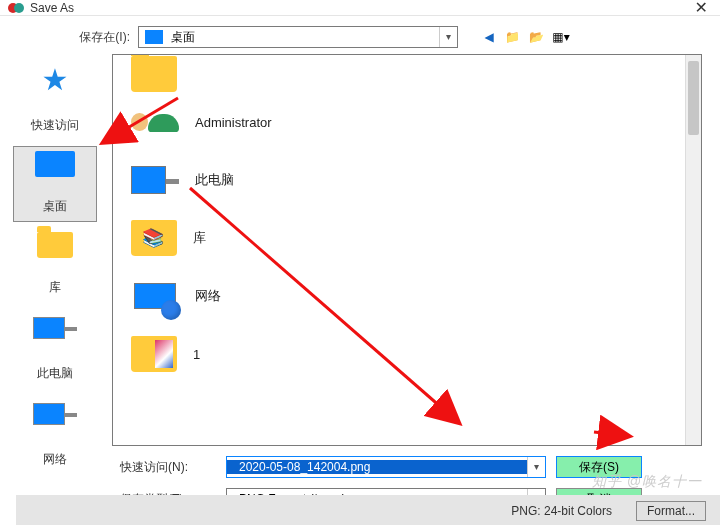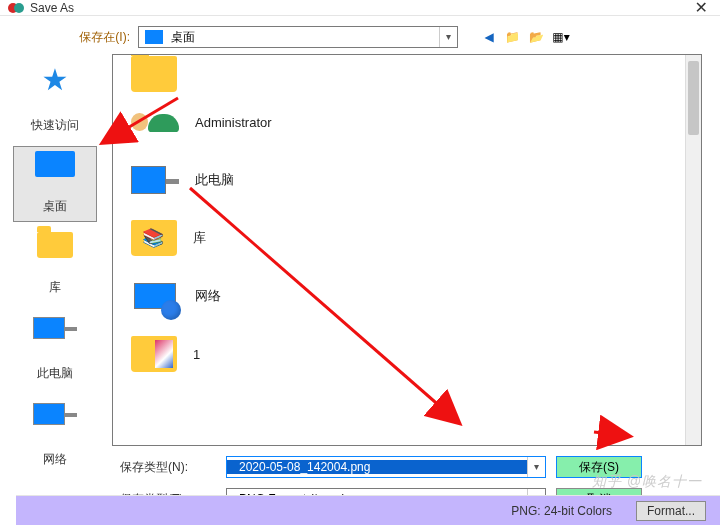--- a/index.html
+++ b/index.html
@@ -7,21 +7,21 @@
 
   
   .titlebar { height: 16px; display: flex; align-items: center; padding: 0 8px; border-bottom: 1px solid #e5e5e5; }
   .titlebar .app-icon { width: 16px; height: 16px; margin-right: 6px; }
   .titlebar .title { font-size: 12px; color: #333; flex: 0 0 auto; }
   .titlebar .spacer { flex: 1; }
   .titlebar .close { font-size: 16px; font-family: Arial; color: #333; cursor: pointer; padding: 0 4px; }
 
   
   .toprow { display: flex; align-items: center; padding: 10px 18px 6px 50px; gap: 8px; }
-  .toprow .lbl { font-size: 12px; color: #a16207; width: 80px; text-align: right; }
+  .toprow .lbl { font-size: 12px; color: #404040; width: 80px; text-align: right; }
   .lookin-combo { display: flex; align-items: center; border: 1px solid #7a7a7a; height: 22px; width: 320px; background: #fff; }
   .lookin-combo .desktop-iconlet { width: 18px; height: 14px; background: #0a84ff; margin: 0 6px; }
   .lookin-combo .txt { flex: 1; font-size: 12px; padding-left: 2px; }
   .lookin-combo .drop { width: 18px; text-align: center; font-size: 10px; color: #555; border-left: 1px solid #ccc; line-height: 20px; }
   .nav-icons { display: flex; gap: 6px; margin-left: 14px; }
   .nav-icons span { width: 18px; height: 18px; display: inline-flex; align-items: center; justify-content: center; font-size: 12px; }
 
   
   .main { display: flex; height: 392px; }
   .sidebar { width: 110px; padding-top: 6px; display: flex; flex-direction: column; align-items: center; gap: 6px; }
@@ -67,21 +67,21 @@
   .brow .blbl { width: 96px; font-size:12px; color:#333; }
   .combo { display:flex; align-items:center; border:1px solid #0a84ff; background:#fff; height:22px; width:320px; font-family: Consolas, monospace; font-size:12px; }
   .combo.plain { border-color:#7a7a7a; }
   .combo .cval { flex:1; padding:0 12px; }
   .combo .cval.sel { background:#0a63ce; color:#fff; }
   .combo .cdrop { width:18px; text-align:center; font-size:10px; color:#555; border-left:1px solid #ccc; line-height:20px; }
   .btn { width:86px; height:22px; border:1px solid #0a84ff; background:#86efac; font-size:12px; display:flex; align-items:center; justify-content:center; cursor:pointer; }
   .btn.plain { border-color:#8a8a8a; }
 
   
-  .status { position:absolute; left:16px; right:0; bottom:0; height:30px; border-top:1px solid #e5e5e5; display:flex; align-items:center; justify-content:flex-end; padding:0 14px; gap:24px; font-size:12px; color:#333; background:#c4b5fd; }
+  .status { position:absolute; left:16px; right:0; bottom:0; height:30px; border-top:1px solid #e5e5e5; display:flex; align-items:center; justify-content:flex-end; padding:0 14px; gap:24px; font-size:12px; color:#333; background:#e5e5e5; }
   .status .opt { border:1px solid #8a8a8a; background:#e1e1e1; padding:2px 10px; cursor:pointer; }
 
   
   .watermark { position:absolute; right:18px; bottom:34px; font-size:14px; color:rgba(200,200,200,.9); font-style:italic; letter-spacing:1px; pointer-events:none; }
 
   
   .arrow-svg { position:absolute; inset:0; pointer-events:none; }
 </style>
 </head>
 <body>
@@ -180,21 +180,21 @@
       </div>
     </div>
     <div class="vscroll">
       <div class="thumb"></div>
     </div>
   </div>
 </div>
 
 <div class="bottom">
   <div class="brow">
-    <span class="blbl">保存类型(N):</span>
+    <span class="blbl">快速访问(N):</span>
     <div class="combo">
       <span class="cval sel">2020-05-08_142004.png</span>
       <span class="cdrop">▾</span>
     </div>
     <div class="btn">
         <span>保存(S)</span>
       </div>
   </div>
   <div class="brow">
     <span class="blbl">保存类型(T):</span>

